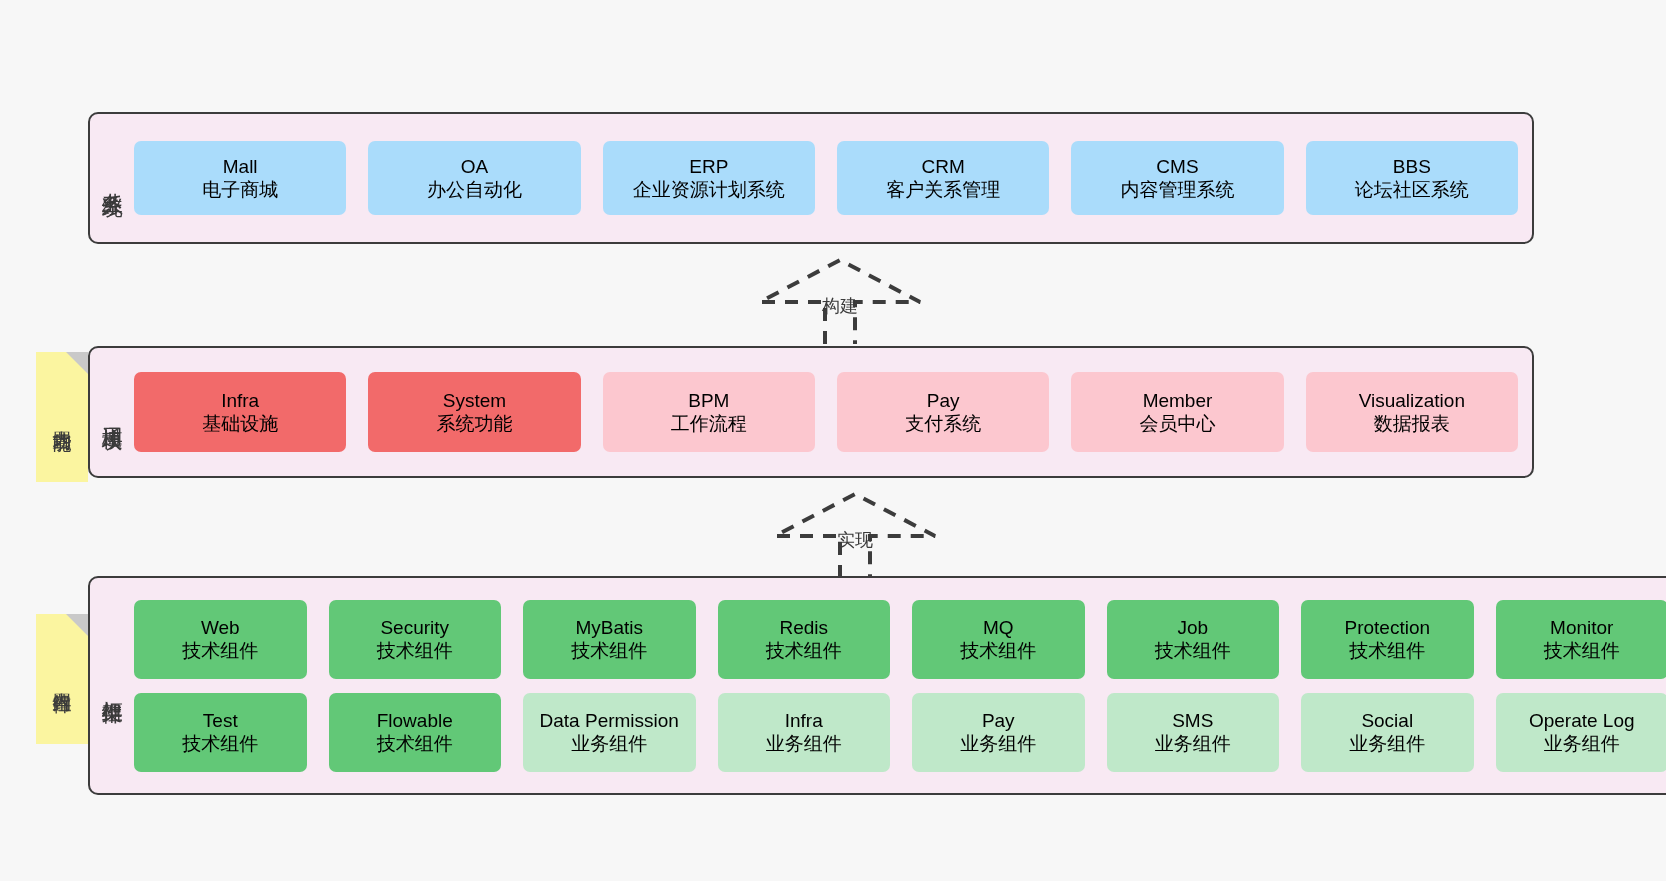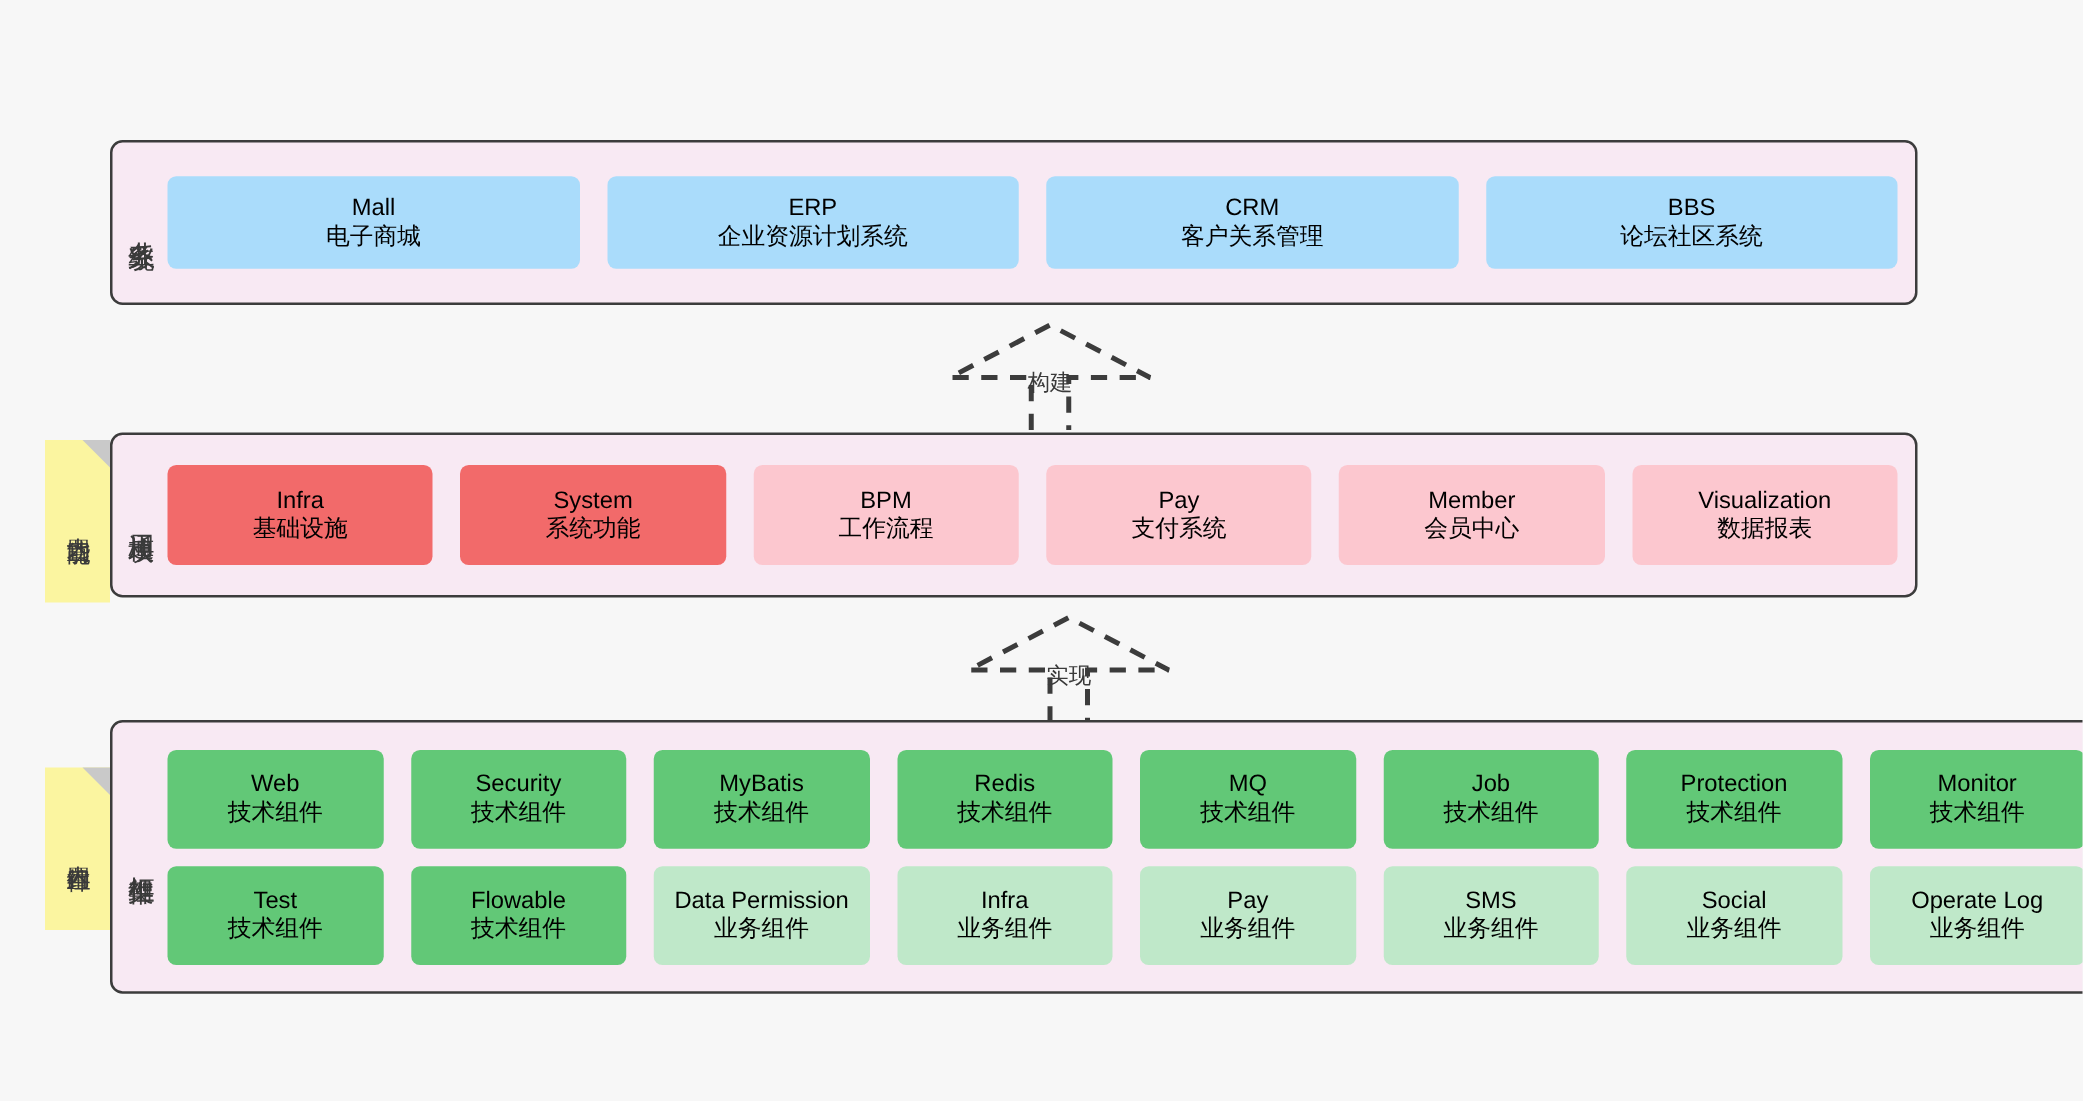--- a/index.html
+++ b/index.html
@@ -156,26 +156,34 @@
 
   <div class="layer" id="layer-business">
     <div class="layer-title">业务系统</div>
     <div class="layer-body">
       <div class="card-row">
         <div class="card blue">
           <span class="en">Mall</span>
           <span class="cn">电子商城</span>
         </div>
         <div class="card blue">
+          <span class="en">OA</span>
+          <span class="cn">办公自动化</span>
+        </div>
+        <div class="card blue">
           <span class="en">ERP</span>
           <span class="cn">企业资源计划系统</span>
         </div>
         <div class="card blue">
           <span class="en">CRM</span>
           <span class="cn">客户关系管理</span>
+        </div>
+        <div class="card blue">
+          <span class="en">CMS</span>
+          <span class="cn">内容管理系统</span>
         </div>
         <div class="card blue">
           <span class="en">BBS</span>
           <span class="cn">论坛社区系统</span>
         </div>
       </div>
     </div>
   </div>
 
   <div class="arrow" id="arrow-build">

